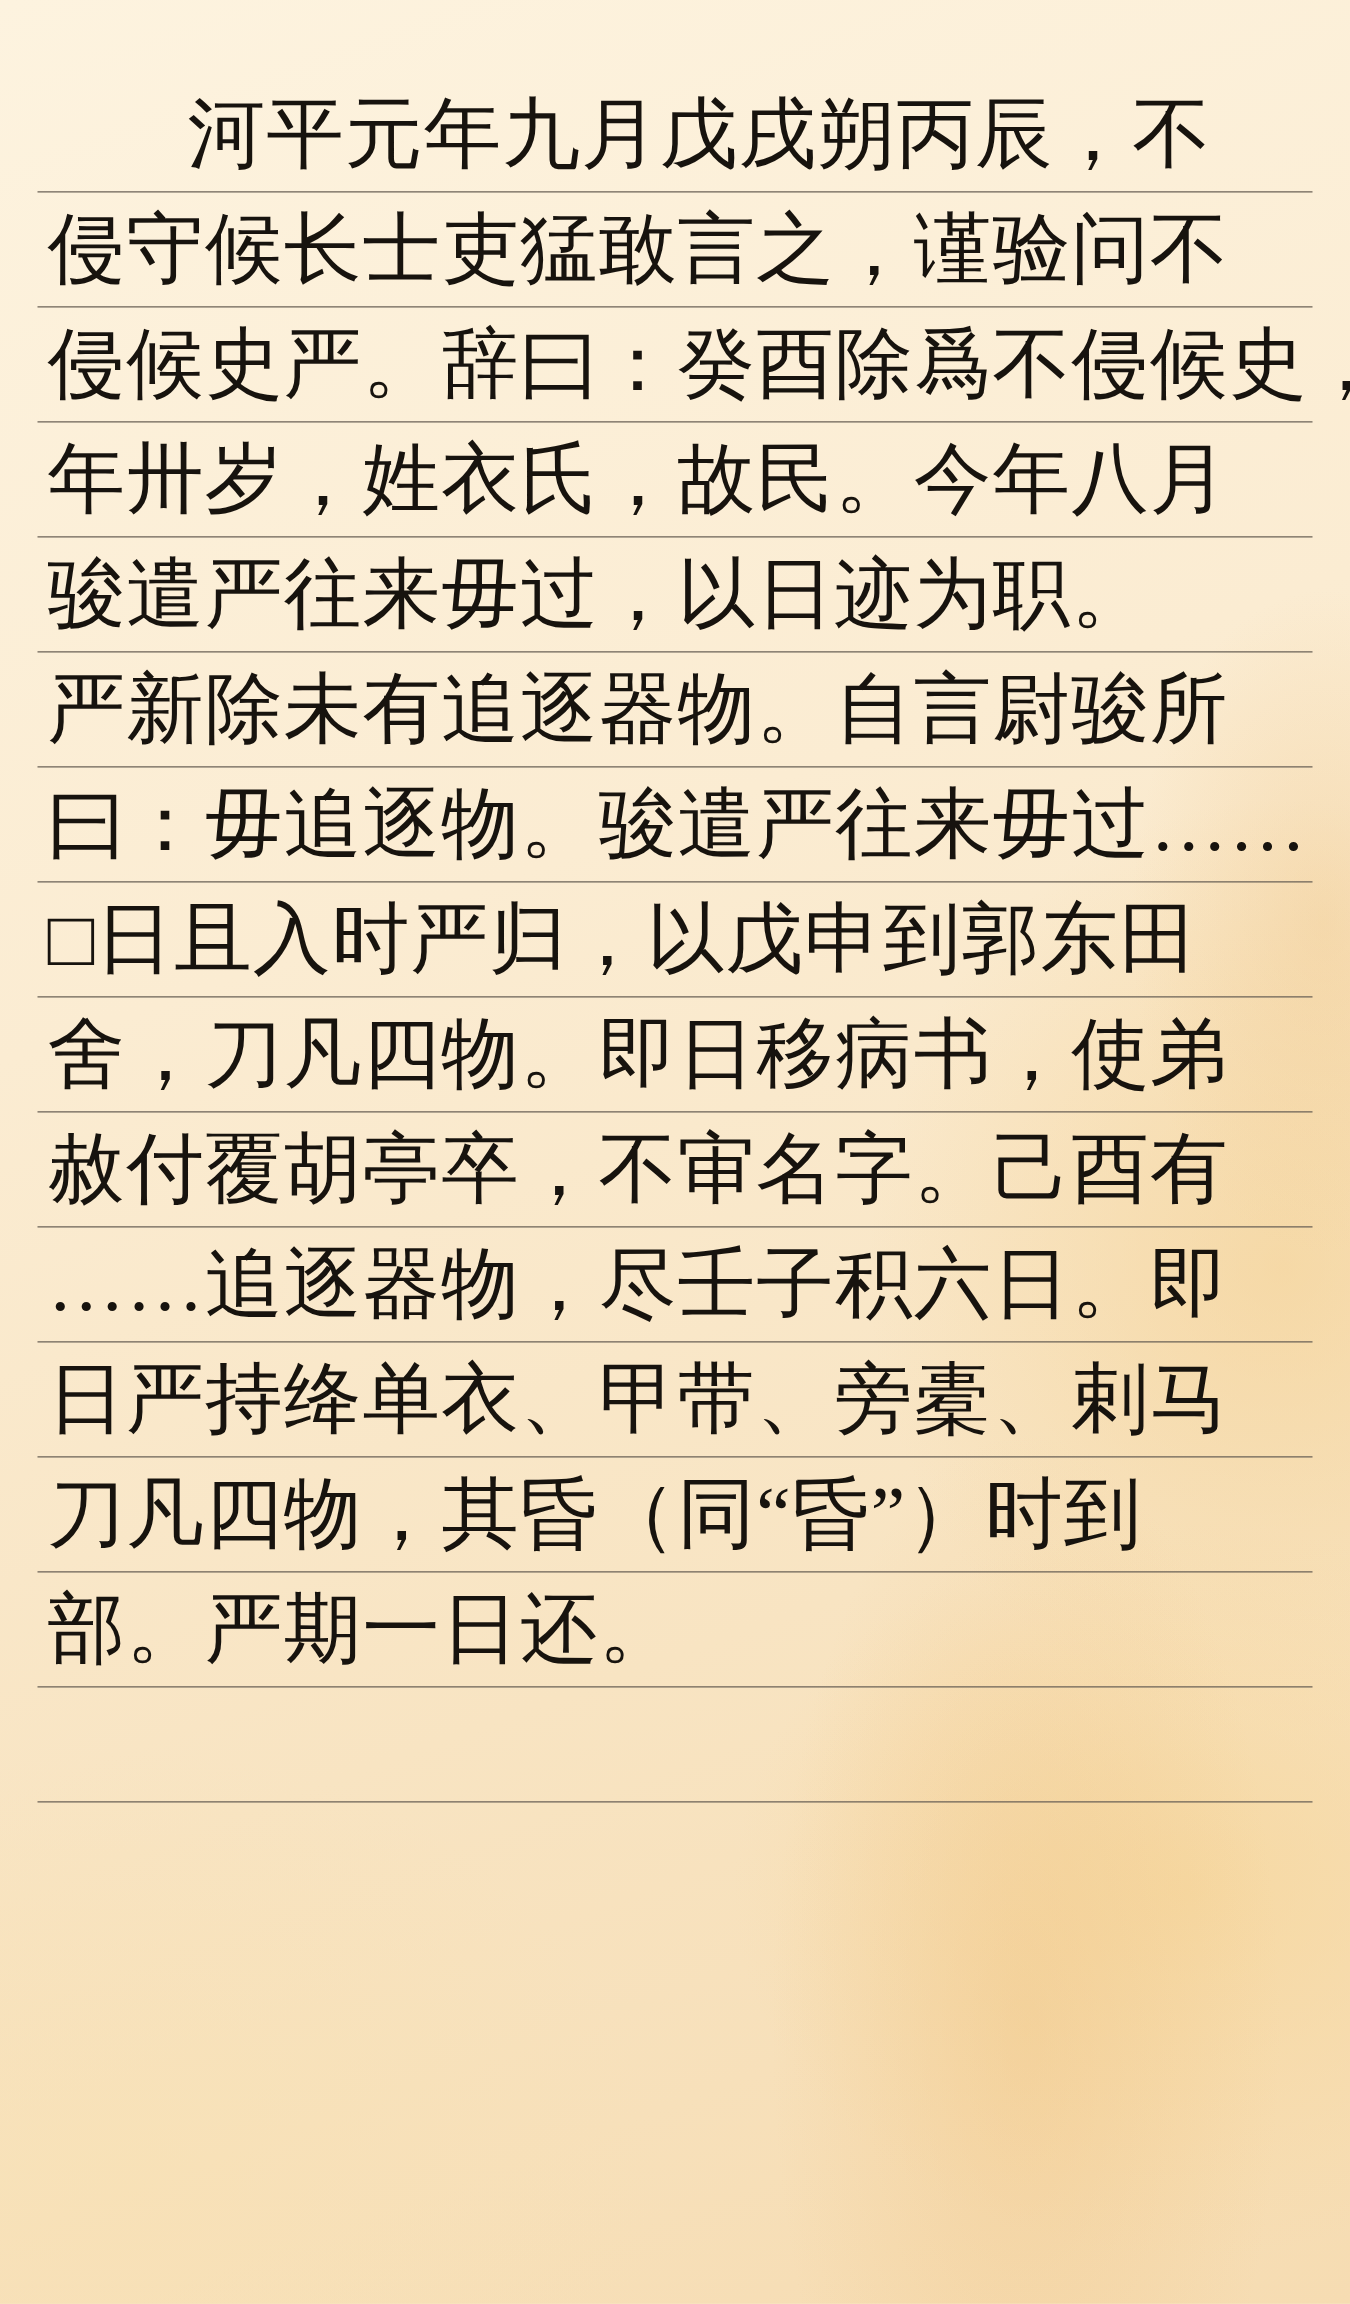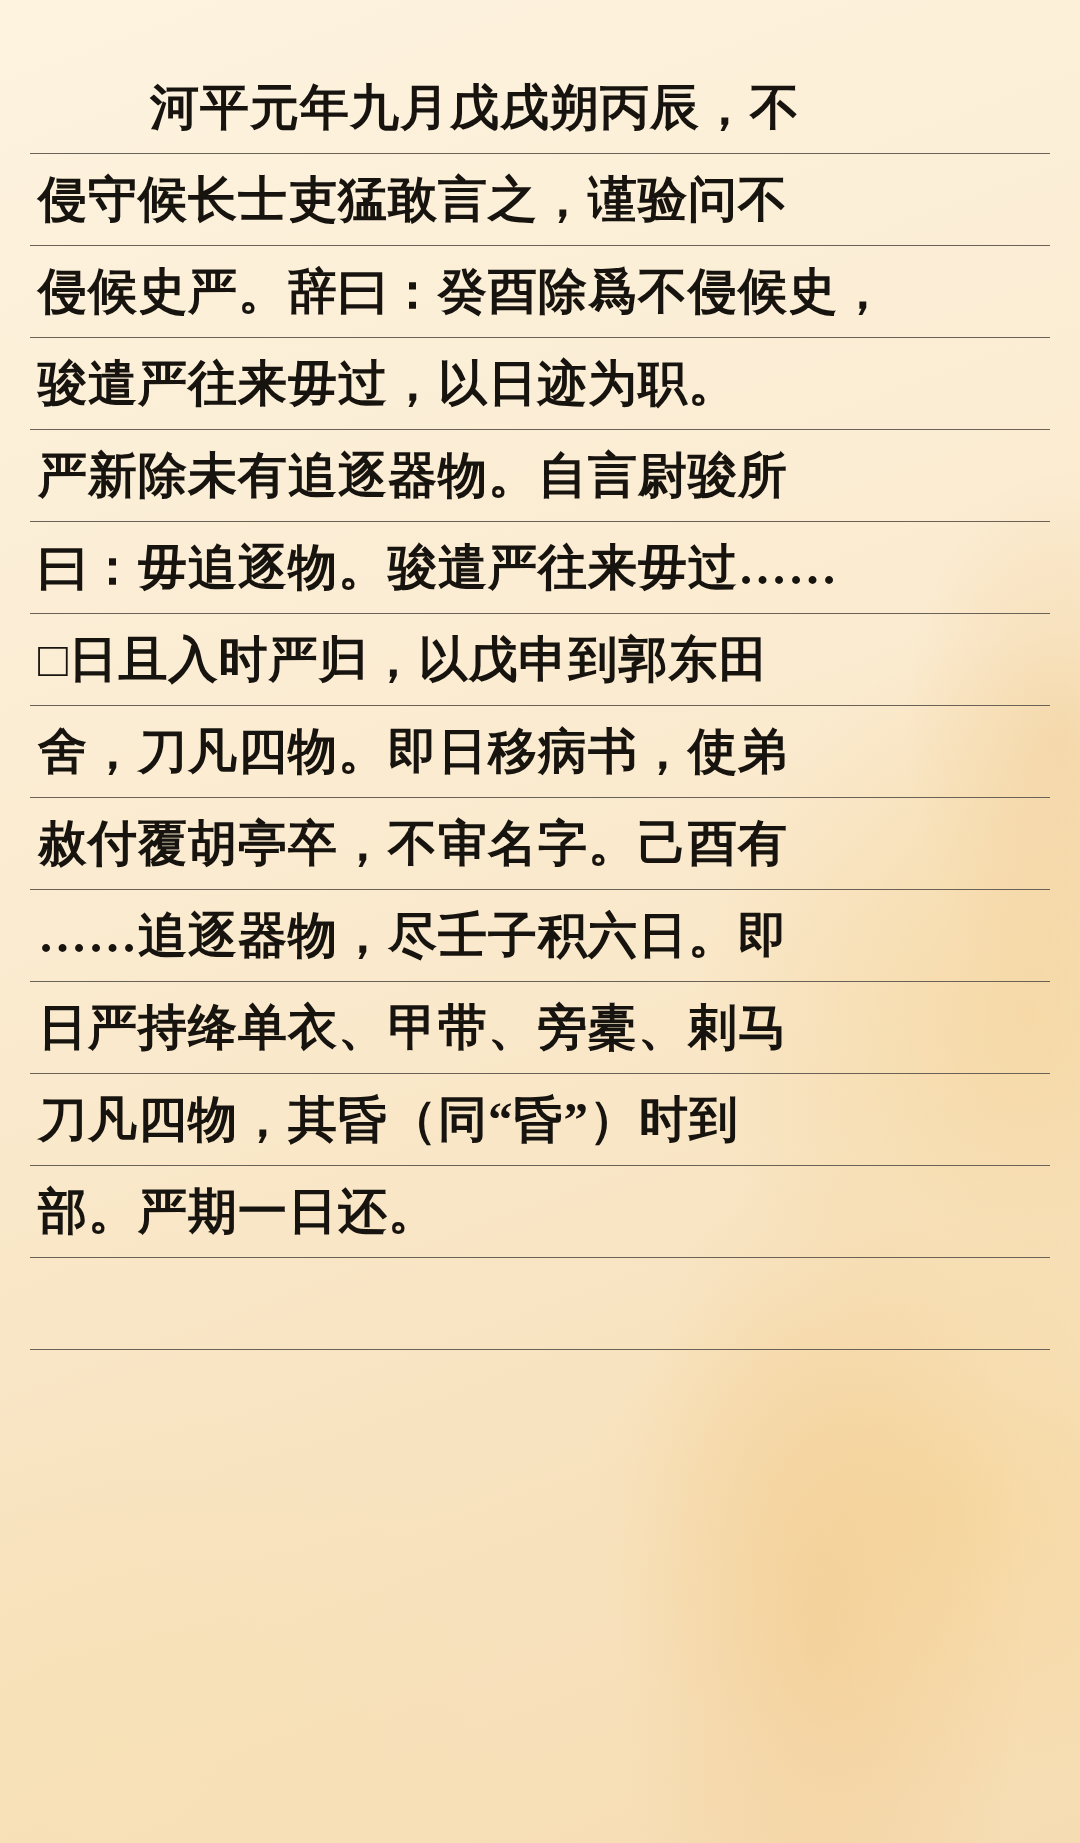--- a/index.html
+++ b/index.html
@@ -36,45 +36,46 @@
   }
   .content {
     position: relative;
     z-index: 2;
     padding: 62px 30px 0 30px;
   }
   .line {
     height: 92px;
     line-height: 92px;
     border-bottom: 1.6px solid #6b6257;
-    font-size: 49px;
+    font-size: 62px;
     letter-spacing: 1px;
     color: #17130e;
     white-space: nowrap;
     font-family: "Liberation Serif", "DejaVu Serif", serif;
-    font-weight: 700;
+    font-weight: 400;
     text-align: left;
     padding-left: 8px;
     box-sizing: border-box;
   }
   .line.first {
     text-indent: 112px;
   }
   .line.last-blank {
     border-bottom: 1.6px solid #6b6257;
   }
 </style>
 </head>
 <body>
 
 <div id="page">
   <div class="content">
     <div class="line first">河平元年九月戊戌朔丙辰，不</div>
     <div class="line">侵守候长士吏猛敢言之，谨验问不</div>
     <div class="line">侵候史严。辞曰：癸酉除爲不侵候史，</div>
+    <div class="line">年卅岁，姓衣氏，故民。今年八月</div>
     <div class="line">骏遣严往来毋过，以日迹为职。</div>
     <div class="line">严新除未有追逐器物。自言尉骏所</div>
     <div class="line">曰：毋追逐物。骏遣严往来毋过……</div>
     <div class="line">□日且入时严归，以戊申到郭东田</div>
     <div class="line">舍，刀凡四物。即日移病书，使弟</div>
     <div class="line">赦付覆胡亭卒，不审名字。己酉有</div>
     <div class="line">……追逐器物，尽壬子积六日。即</div>
     <div class="line">日严持绛单衣、甲带、旁橐、剌马</div>
     <div class="line">刀凡四物，其昏（同“昏”）时到</div>
     <div class="line">部。严期一日还。</div>

